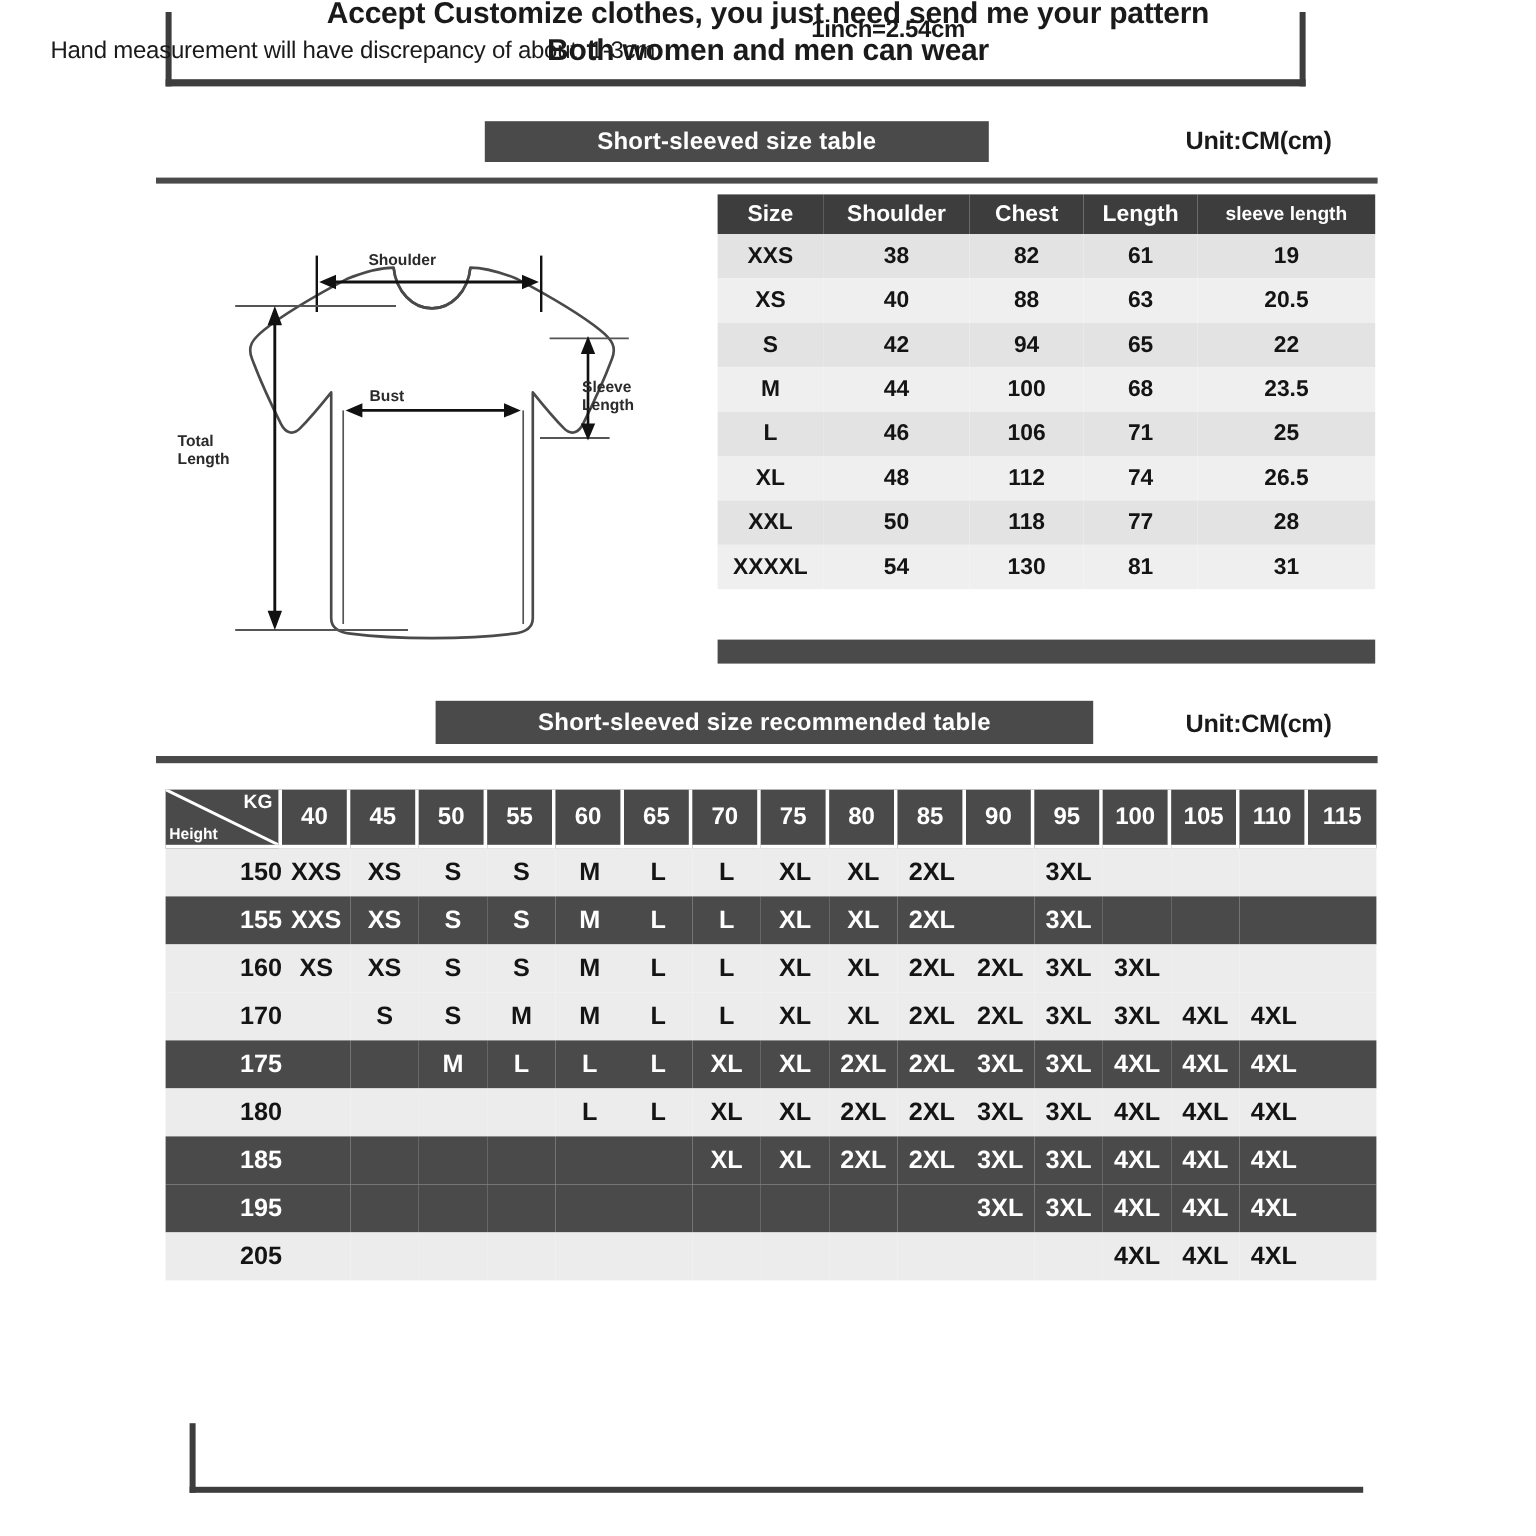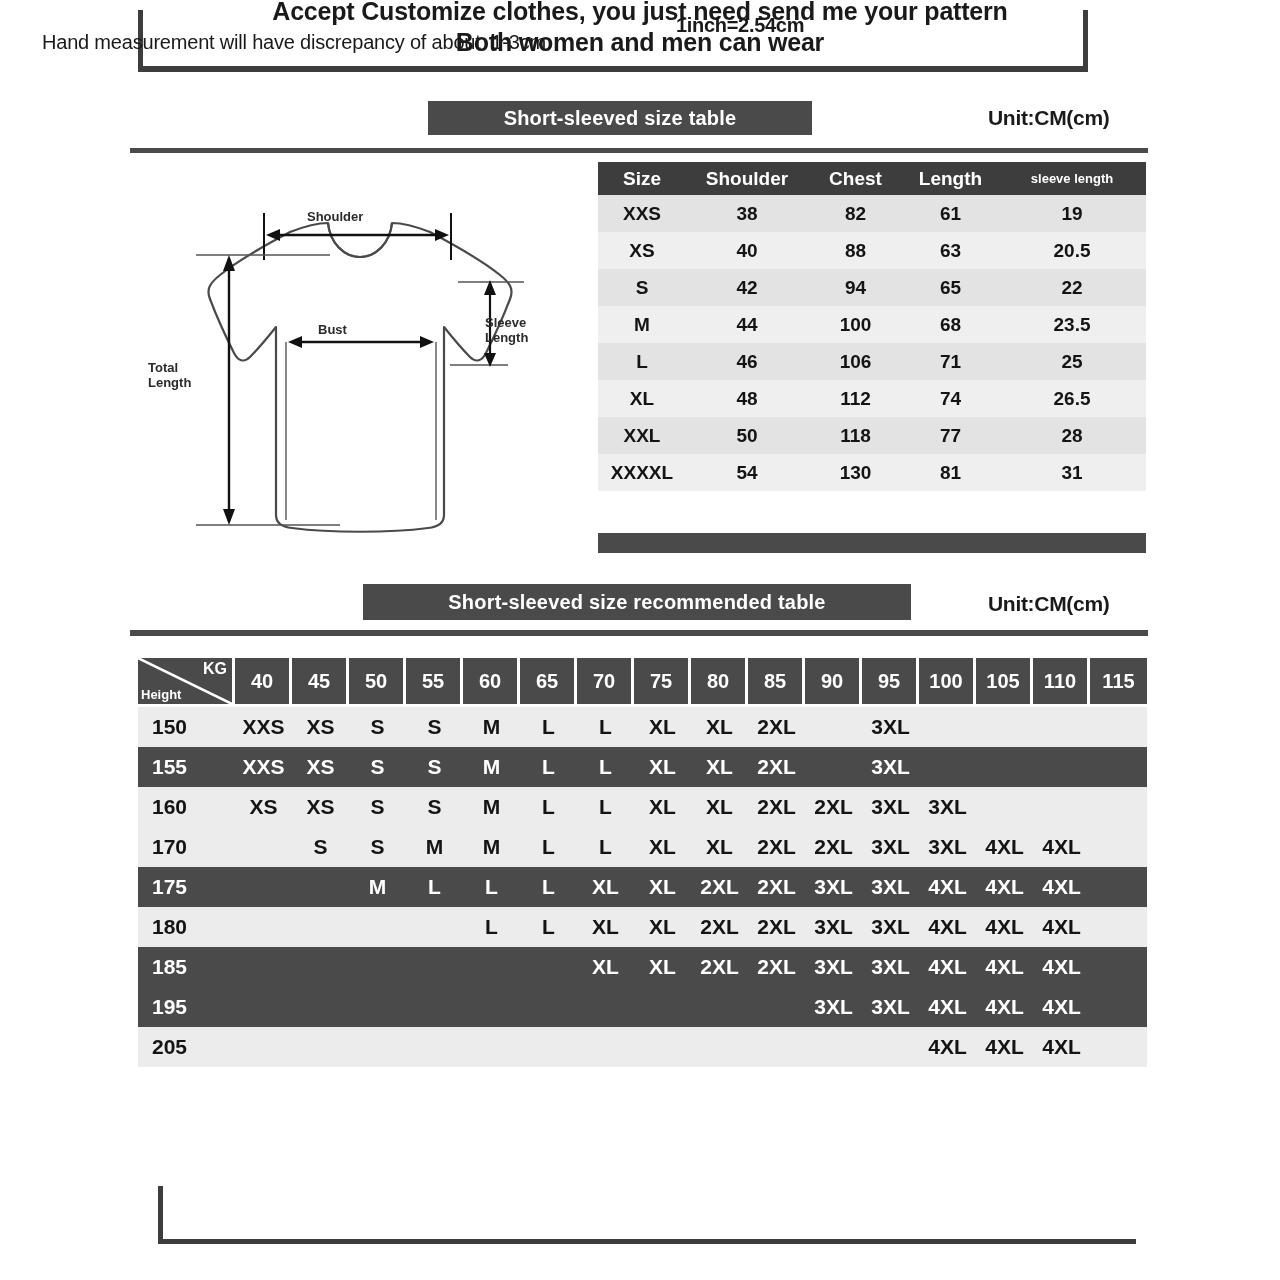--- a/index.html
+++ b/index.html
@@ -46,21 +46,21 @@
     position: absolute;
     background: #4a4a4a;
     color: #ffffff;
     font-size: 20px;
     font-weight: bold;
     display: flex;
     align-items: center;
     justify-content: center;
     letter-spacing: 0.2px;
   }
-  #label-bar-1 { left: 428px; top: 101px; width: 384px; height: 34px; }
+  #label-bar-1 { left: 404px; top: 101px; width: 420px; height: 34px; }
   #label-bar-2 { left: 363px; top: 584px; width: 548px; height: 36px; }
 
   .unit-text {
     position: absolute;
     font-size: 21px;
     font-weight: bold;
     letter-spacing: -0.3px;
   }
   #unit-1 { left: 988px; top: 106px; }
   #unit-2 { left: 988px; top: 592px; }
@@ -83,21 +83,21 @@
   .tshirt-diagram svg { display: block; }
   .diag-label {
     position: absolute;
     font-size: 13px;
     font-weight: bold;
     color: #2b2b2b;
     line-height: 15px;
     text-align: center;
   }
   #label-shoulder { left: 167px; top: 24px; }
-  #label-bust     { left: 178px; top: 137px; }
+  #label-bust     { left: 168px; top: 137px; }
   #label-sleeve   { left: 345px; top: 130px; text-align: left; }
   #label-total    { left: 8px;   top: 175px; text-align: left; }
 
   
   .size-table {
     position: absolute;
     left: 598px;
     top: 162px;
     width: 548px;
     border-collapse: collapse;
@@ -111,21 +111,21 @@
     padding: 0;
     vertical-align: middle;
     margin-top: 32px;
   }
   .size-table thead th {
     background: #3d3d3d;
     color: #ffffff;
     font-size: 19px;
     height: 33px;
   }
-  .size-table thead th.col-sleeve { font-size: 13px; }
+  .size-table thead th.col-sleeve { font-size: 16px; }
   .size-table tbody tr:nth-child(odd) td { background: #e3e3e3; }
   .size-table tbody tr:nth-child(even) td { background: #efefef; }
   .size-table tbody td { color: #141414; }
   .table1-footer {
     position: absolute;
     left: 598px;
     top: 533px;
     width: 548px;
     height: 20px;
     background: #4a4a4a;
@@ -182,21 +182,21 @@
     position: absolute;
     left: 0; top: 0;
     width: 100%; height: 100%;
   }
   .rec-table tbody td {
     height: 40px;
     font-size: 21px;
   }
   .rec-table tbody tr.light td { background: #ececec; color: #141414; }
   .rec-table tbody tr.dark  td { background: #4a4a4a; color: #ffffff; }
-  .rec-table tbody td.height-cell { font-size: 21px; text-align: left; padding-left: 14px; }
+  .rec-table tbody td.height-cell { font-size: 21px; text-align: right; padding-left: 14px; }
 
   
   .footnote-box {
     position: absolute;
     left: 158px;
     top: 1186px;
     width: 978px;
     height: 58px;
     border-left: 5px solid #3d3d3d;
     border-bottom: 5px solid #3d3d3d;

